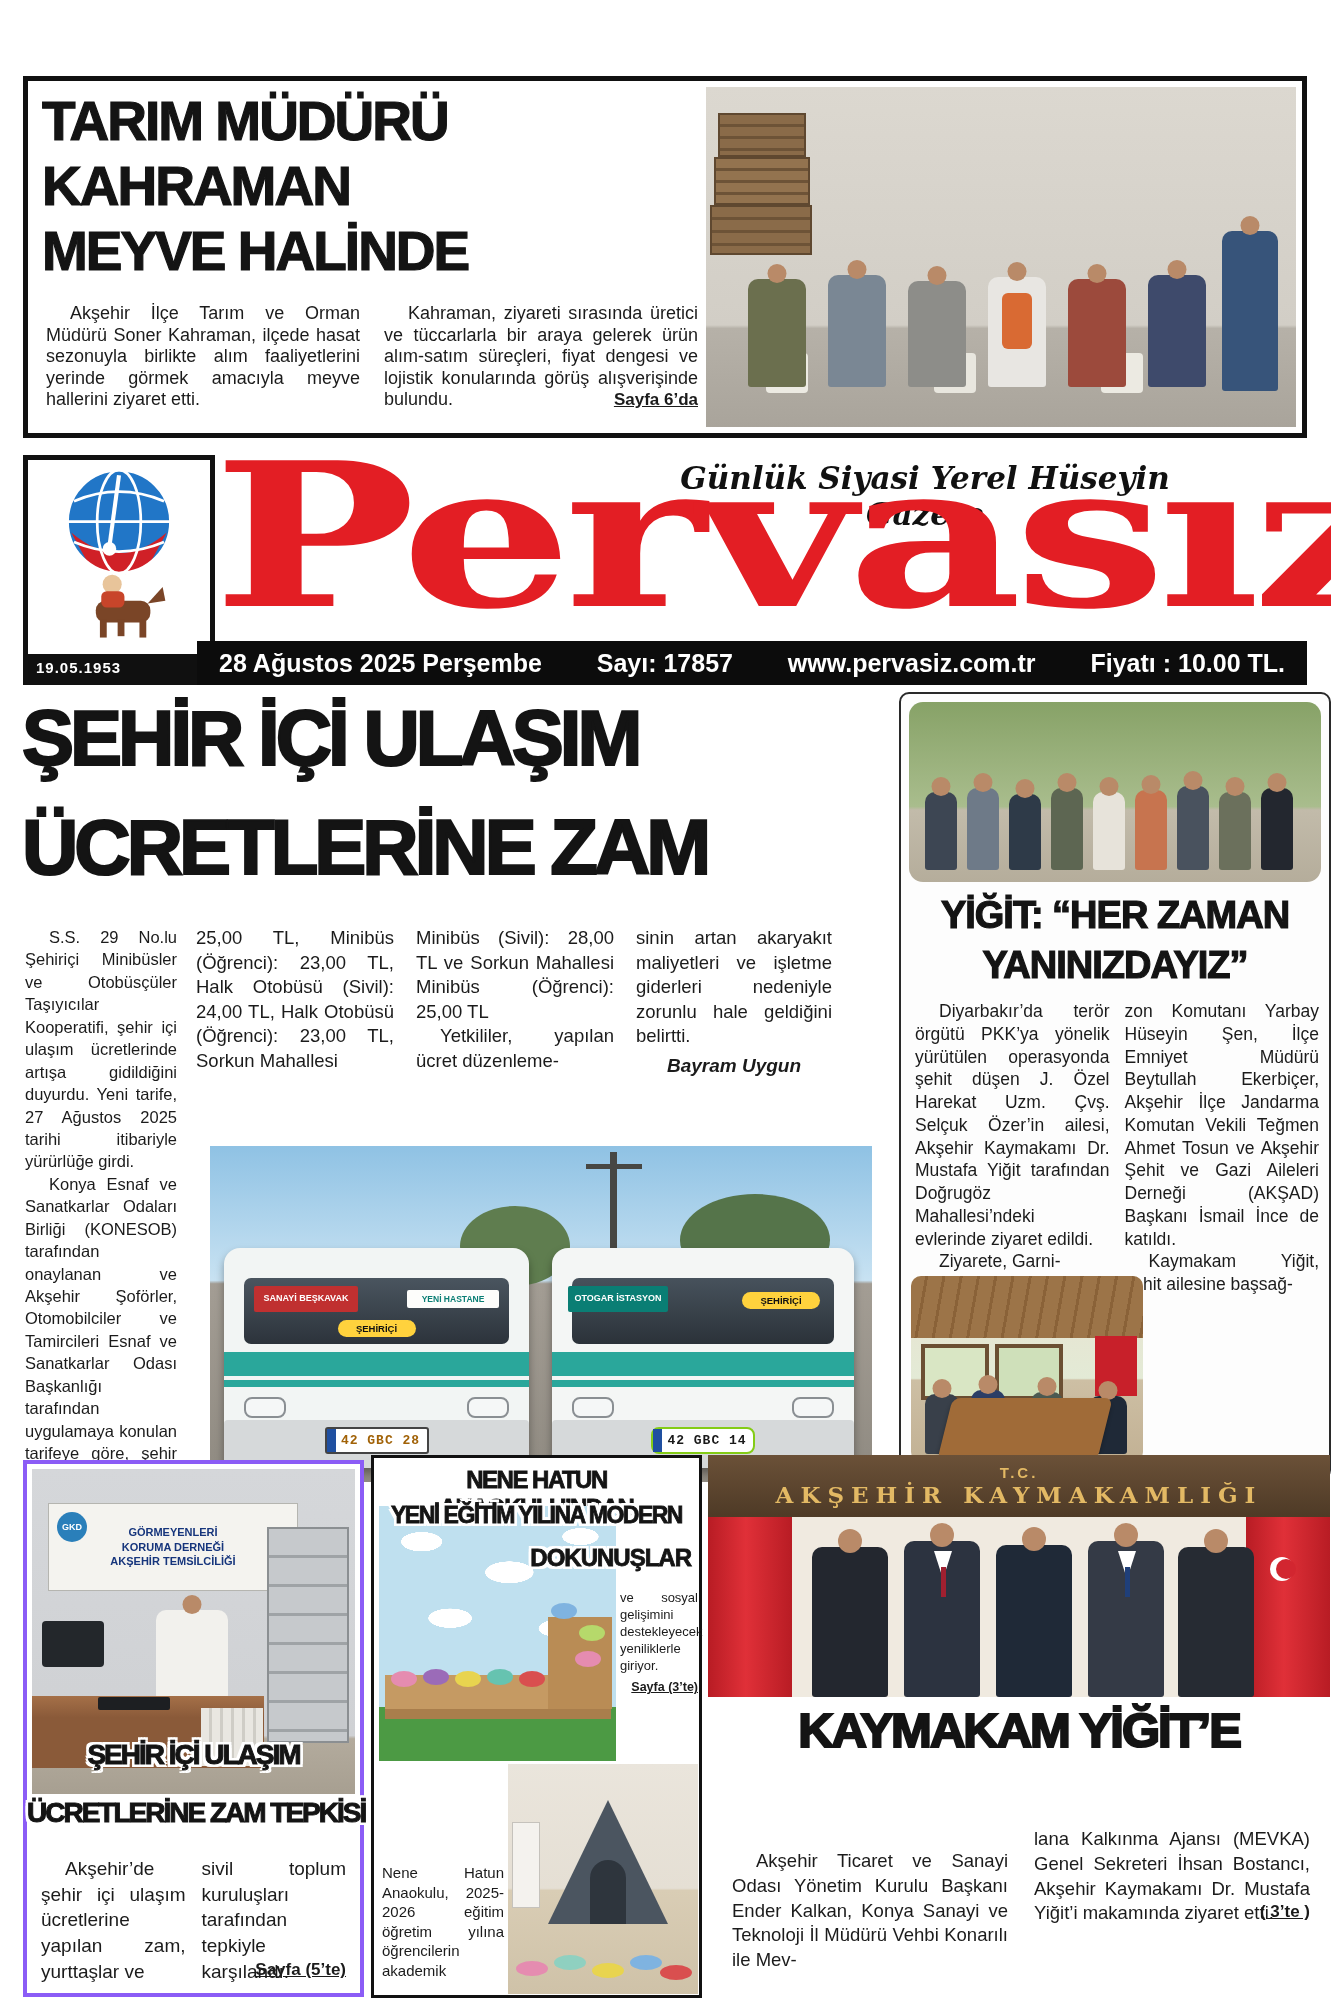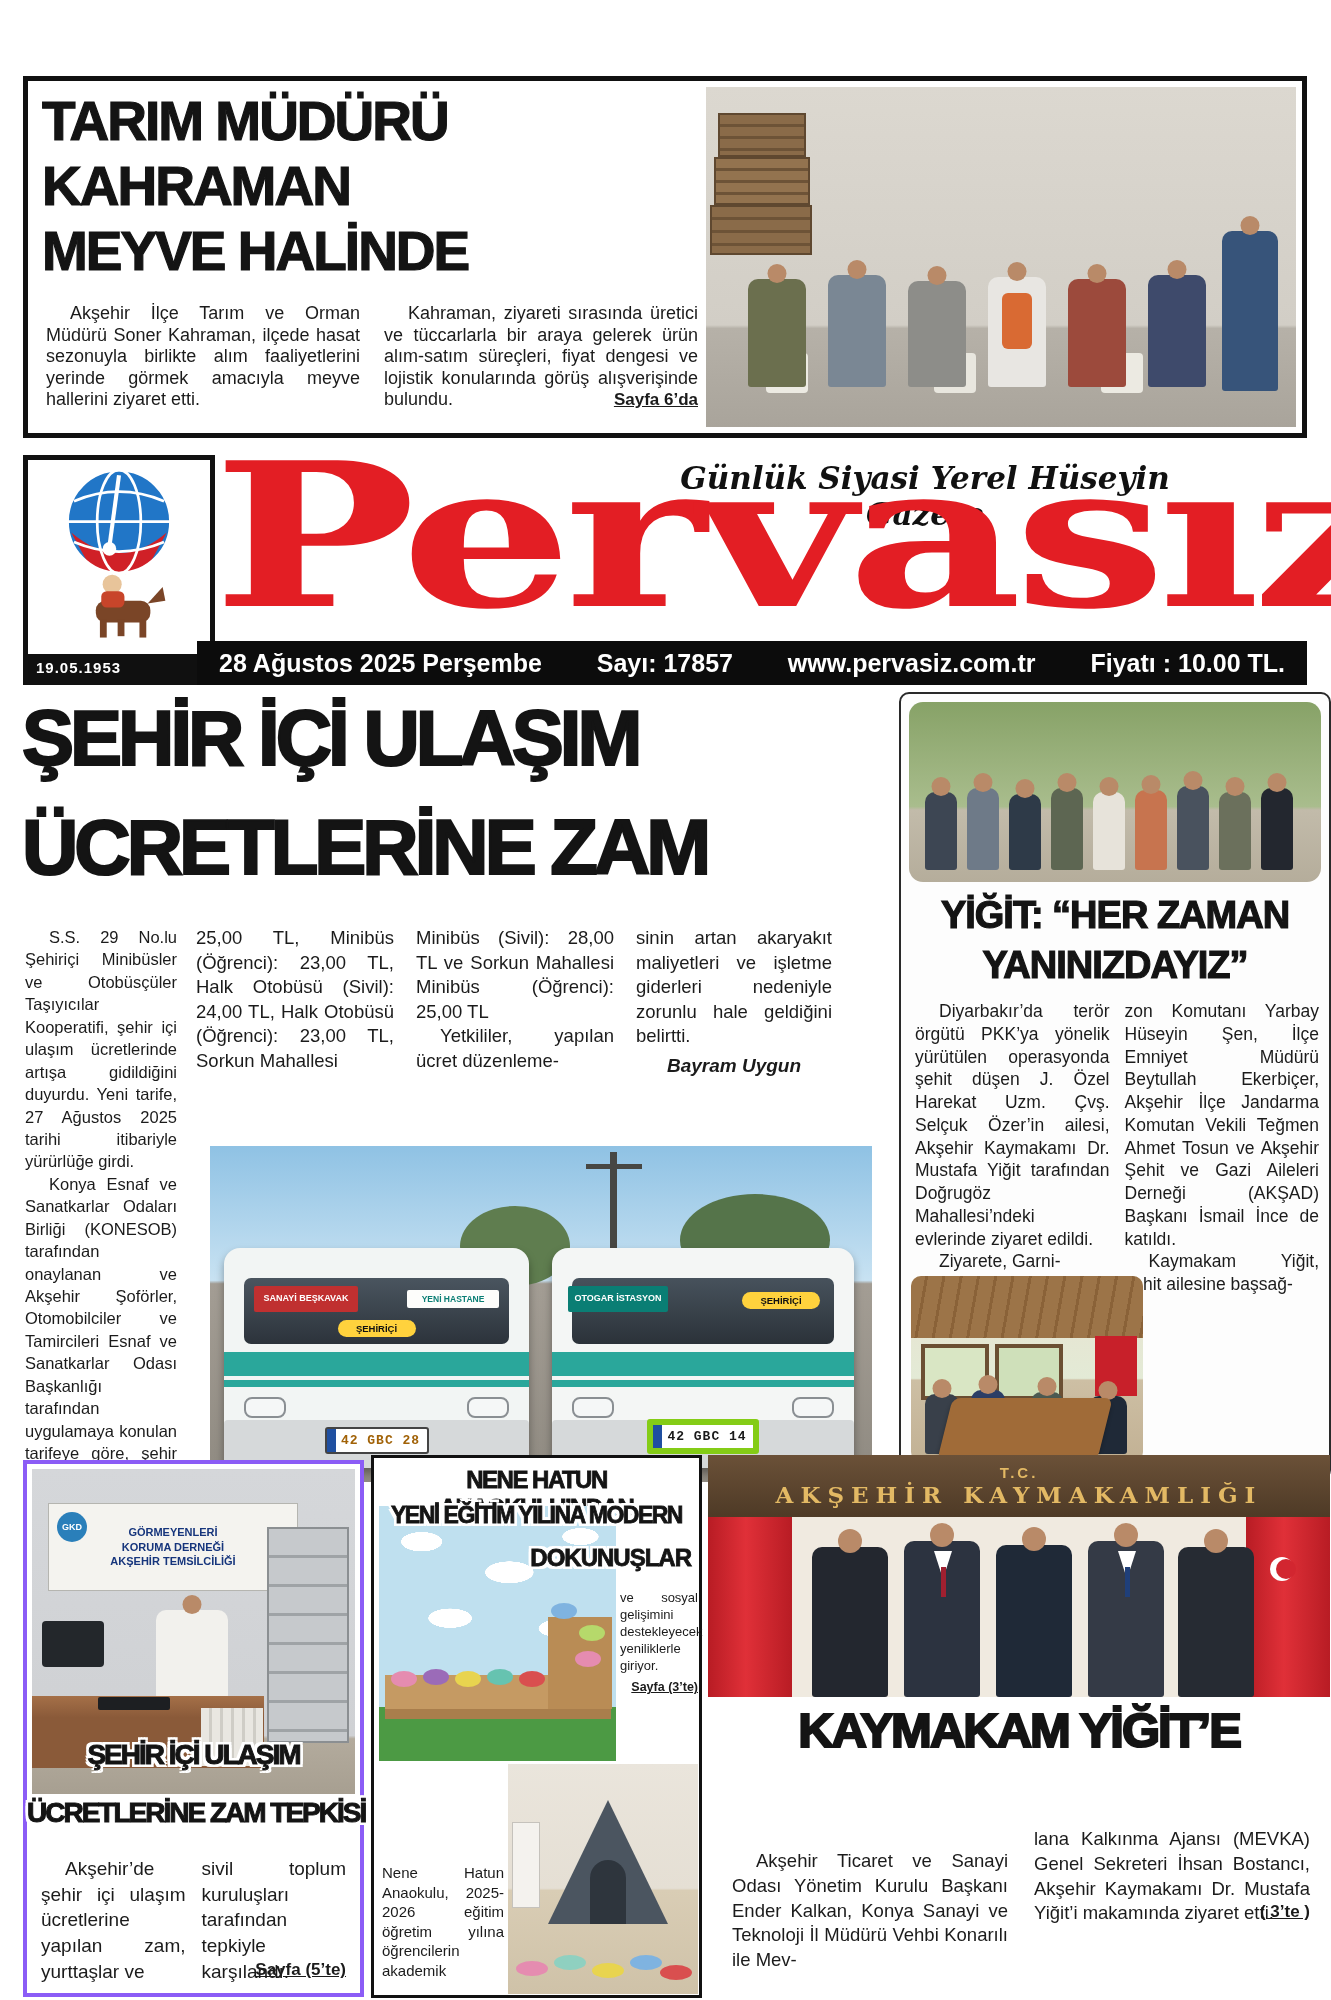--- a/index.html
+++ b/index.html
@@ -144,21 +144,21 @@
   <div class="abs" style="left:342px;bottom:14px;width:302px;height:220px;background:#f4f6f5;border-radius:16px 16px 6px 6px;box-shadow:0 5px 8px rgba(0,0,0,.35);">
     <div class="abs" style="top:30px;left:20px;right:20px;height:66px;background:linear-gradient(#47525c,#2b3239);border-radius:7px;"></div>
     <div class="abs" style="top:38px;left:16px;width:100px;height:26px;background:#0a7e74;color:#fff;font-size:9px;font-weight:bold;line-height:1.25;display:flex;align-items:center;justify-content:center;text-align:center;border-radius:2px;">OTOGAR İSTASYON</div>
     <div class="abs" style="top:44px;right:34px;width:78px;height:17px;background:#ffd23d;color:#111;font-size:9.5px;font-weight:bold;
                 border-radius:9px;display:flex;align-items:center;justify-content:center;">ŞEHİRİÇİ</div>
     <div class="abs" style="top:104px;left:0;right:0;height:24px;background:#2aa79b;"></div>
     <div class="abs" style="top:132px;left:0;right:0;height:7px;background:#2aa79b;"></div>
     <div class="abs" style="bottom:0;left:0;right:0;height:48px;background:#d6d9da;border-radius:4px;"></div>
     <div class="abs" style="bottom:50px;left:20px;width:38px;height:17px;background:#f5f7f7;border:2px solid #8a8f93;border-radius:8px;"></div>
     <div class="abs" style="bottom:50px;right:20px;width:38px;height:17px;background:#f5f7f7;border:2px solid #8a8f93;border-radius:8px;"></div>
-    <div class="abs" style="bottom:14px;left:50%;transform:translateX(-50%);width:100px;height:23px;background:#fff;border:6px solid #84cc16;border-radius:3px;display:flex;align-items:center;justify-content:center;">
+    <div class="abs" style="bottom:14px;left:50%;transform:translateX(-50%);width:100px;height:23px;background:#fff;border:2px solid #84cc16;border-radius:8px;display:flex;align-items:center;justify-content:center;">
       <i style="position:absolute;left:0;top:0;bottom:0;width:9px;background:#1f4fa0;"></i>
       <span style="font-weight:bold;font-size:13px;letter-spacing:1px;color:#1a1a1a;padding-left:8px;font-family:'Liberation Mono',monospace;">42 GBC 14</span>
     </div>
   </div>
 </div>
 
 <section class="box" style="left:899px;top:692px;width:432px;height:788px;border:2px solid #2a2a2a;border-radius:10px;background:#fdfdfd;">
   <div class="photo" style="left:8px;top:8px;width:412px;height:180px;border-radius:14px;background:
        linear-gradient(#87a267 0%,#a9bd8d 58%,#c2bbaa 60%,#b5ad9b 100%);">
     <div class="per" style="left:16px;bottom:12px;width:32px;height:78px;background:#3d4653;"></div>

